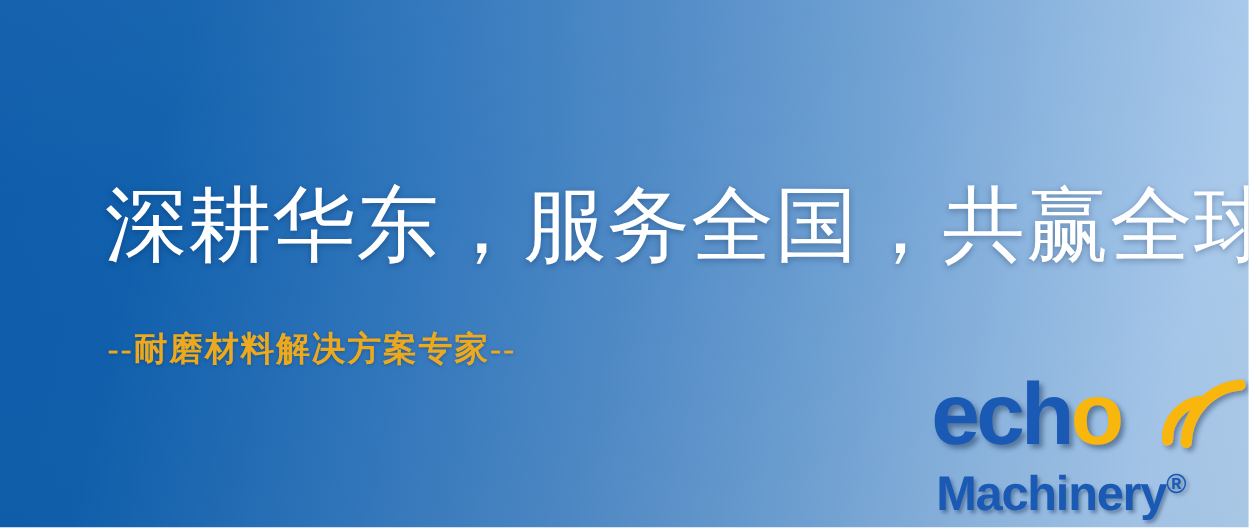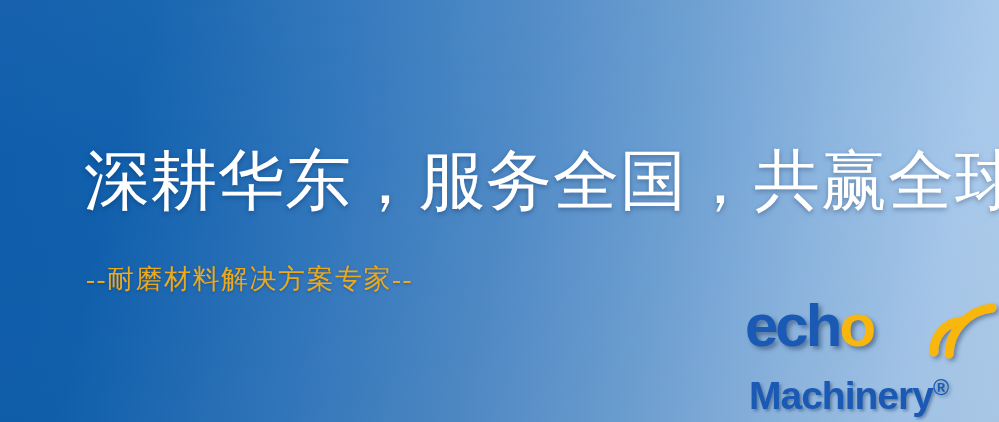--- a/index.html
+++ b/index.html
@@ -61,39 +61,40 @@
     left: 86px;
     top: 266px;
     z-index: 3;
     font-family: "Liberation Serif", "DejaVu Serif", serif;
     font-size: 27px;
     line-height: 1.0;
     color: #eda91e;
     letter-spacing: 1.5px;
     white-space: nowrap;
     text-shadow: 0 1px 3px rgba(0, 30, 70, 0.30);
+    font-weight: bold;
   }
 
   
   #logo {
     position: absolute;
     left: 745px;
     top: 296px;
     width: 254px;
     height: 126px;
     z-index: 4;
   }
 
   .logo-wordmark {
     position: absolute;
     left: 0;
     top: 0;
     font-family: "Liberation Sans", sans-serif;
     font-weight: bold;
-    font-size: 60px;
+    font-size: 70px;
     line-height: 1;
     letter-spacing: -3px;
     white-space: nowrap;
     text-shadow: 3px 3px 4px rgba(20, 45, 80, 0.45);
   }
 
   .logo-ech { color: #1a5ab5; }
   .logo-o   { color: #f9b70d; }
 
   .logo-subword {

